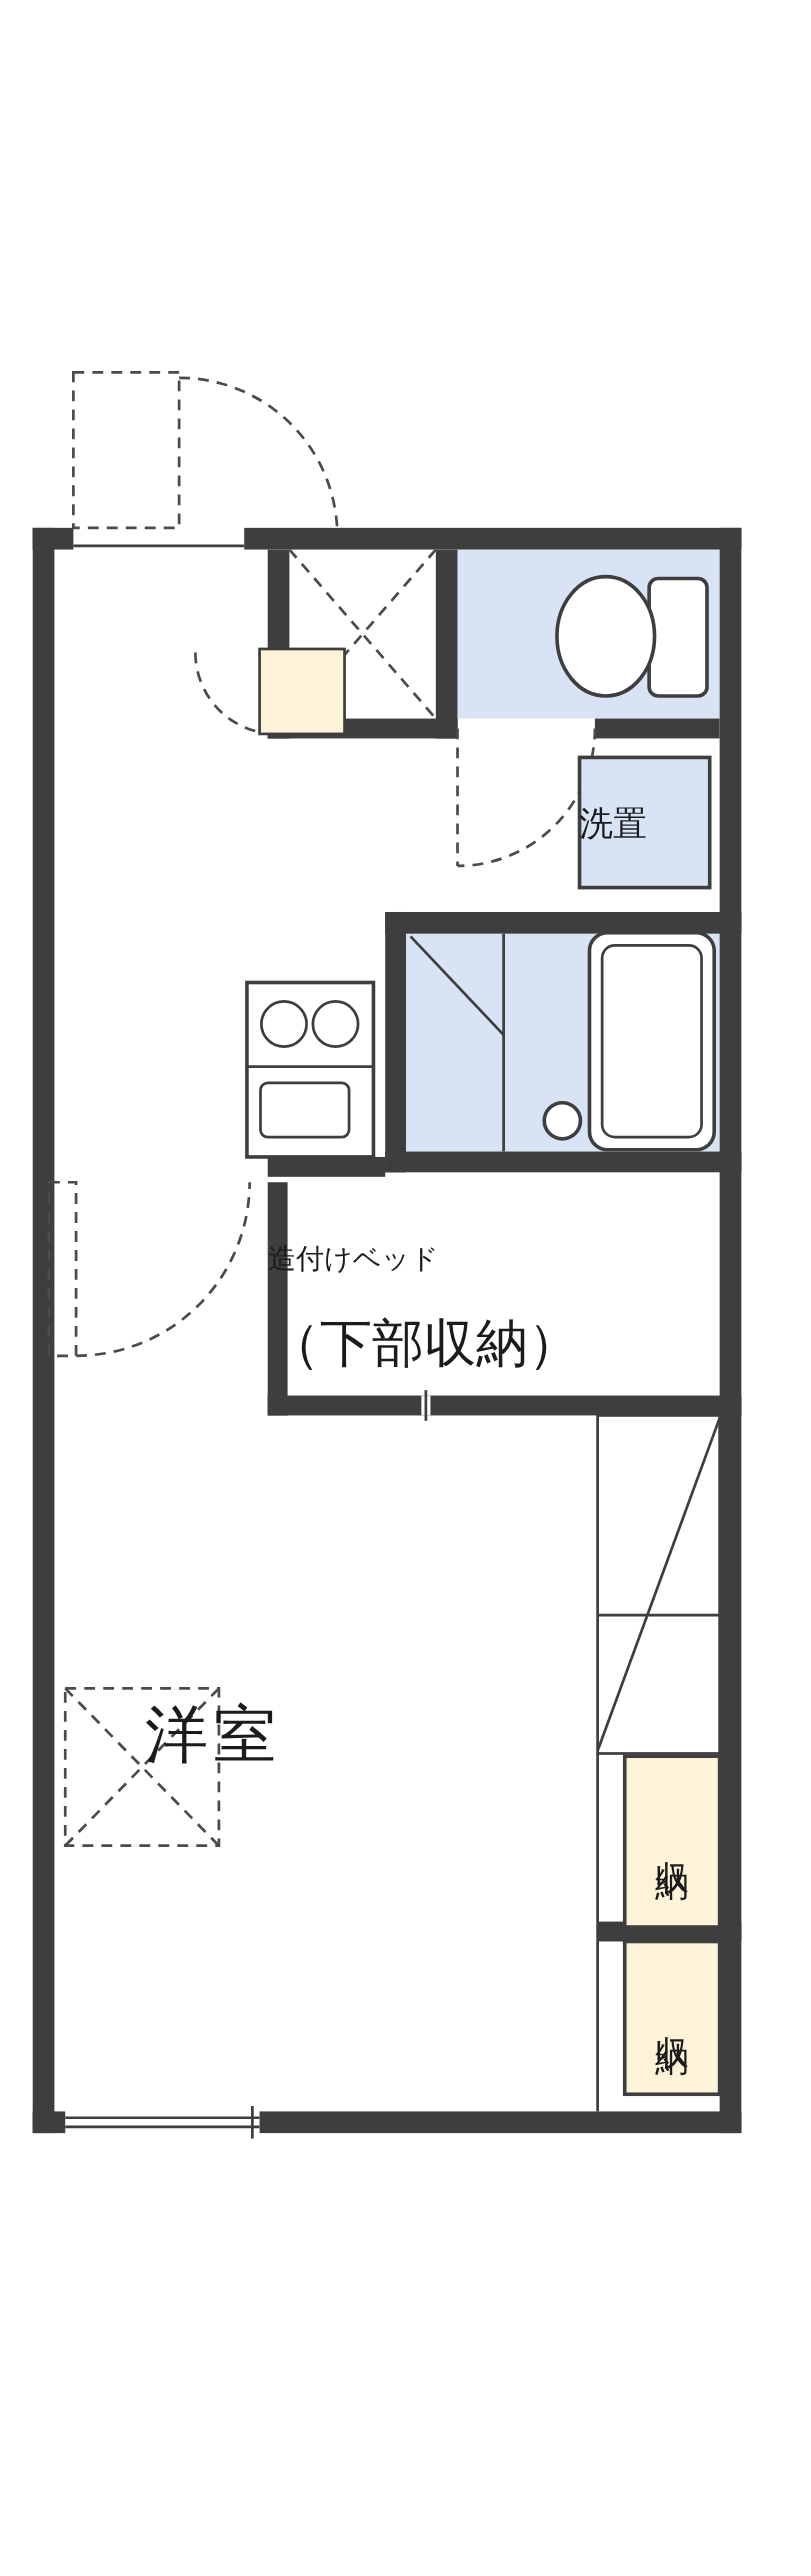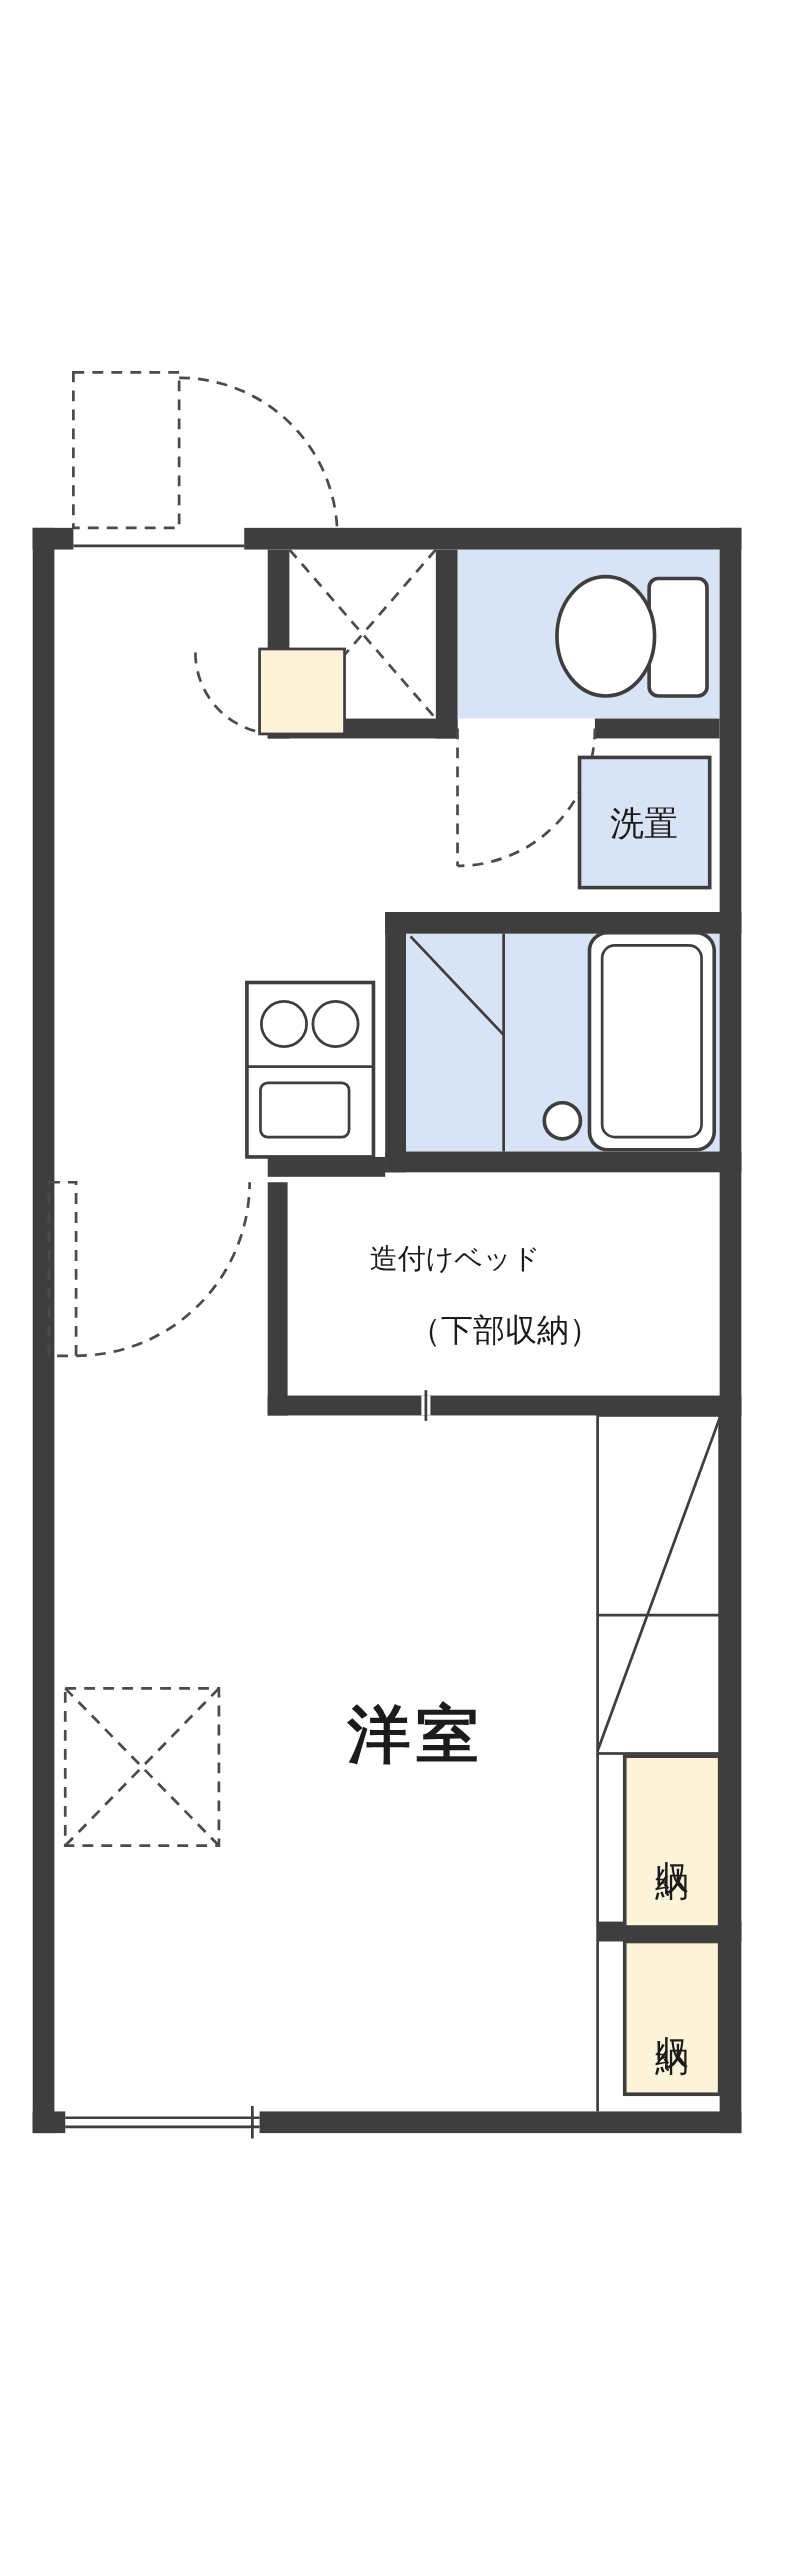--- a/index.html
+++ b/index.html
@@ -6,25 +6,25 @@
   .stage{position:relative;width:812px;height:2576px;background:#ffffff;
          font-family:"DejaVu Sans","Liberation Sans",sans-serif;color:#1b1b1b;overflow:hidden}
   .stage svg{position:absolute;left:0;top:0;display:block}
   .dash{fill:none;stroke:#4b4b4b;stroke-width:3;stroke-dasharray:12 9}
   .thin{fill:none;stroke:#3e3e3e;stroke-width:3}
   .fix{fill:#ffffff;stroke:#3e3e3e;stroke-width:4}
   .fix-thin{fill:none;stroke:#3e3e3e;stroke-width:3}
   .unit{fill:#ffffff;stroke:#3e3e3e;stroke-width:3}
   .box{stroke:#3e3e3e;stroke-width:4}
   .box-thin{stroke:#3e3e3e;stroke-width:3}
-  .lbl{position:absolute;text-align:center;white-space:nowrap}
+  .lbl{position:absolute;white-space:nowrap}
   .lbl-washer{left:579px;top:801px;width:130px;font-size:34px}
   .lbl-bed1{left:268px;top:1240px;width:374px;font-size:28px}
-  .lbl-bed2{left:268px;top:1309px;width:474px;font-size:32px}
-  .lbl-room{left:145px;top:1692px;width:542px;font-size:63px;font-weight:700;letter-spacing:5.4px}
+  .lbl-bed2{left:268px;top:1309px;width:474px;font-size:52px}
+  .lbl-room{left:145px;top:1692px;width:542px;font-size:63px;font-weight:400;letter-spacing:5.4px}
   .lbl-size{left:145px;top:1793px;width:542px;font-size:45px}
   .lbl-v{display:flex;align-items:center;justify-content:center;
          writing-mode:vertical-rl;text-orientation:upright;font-size:34px;letter-spacing:7.2px}
   .lbl-sto1{left:625px;top:1764px;width:95px;height:155px}
   .lbl-sto2{left:625px;top:1945px;width:95px;height:143px}
 </style>
 </head>
 <body>
 
 <div class="stage">

